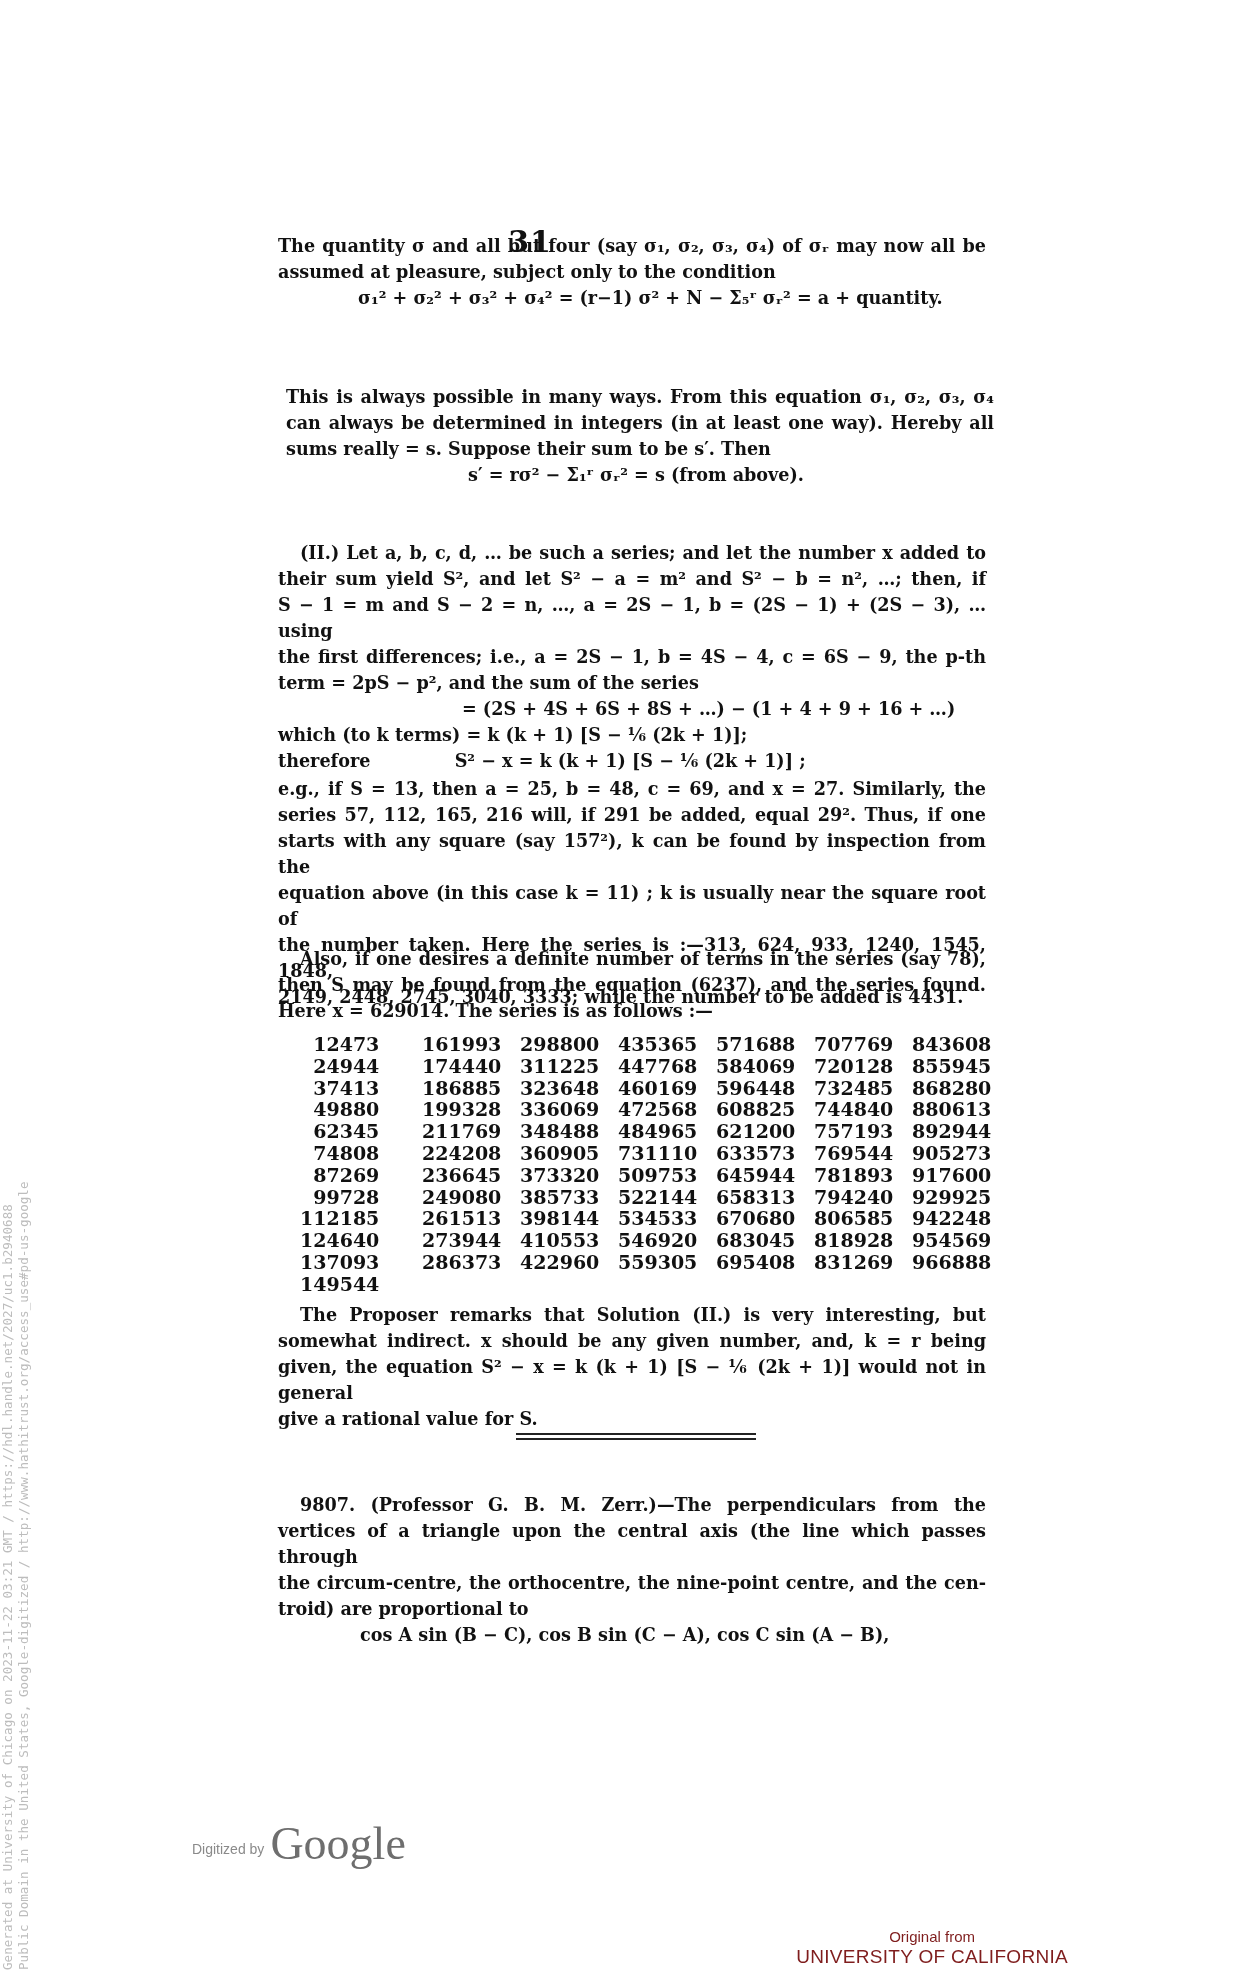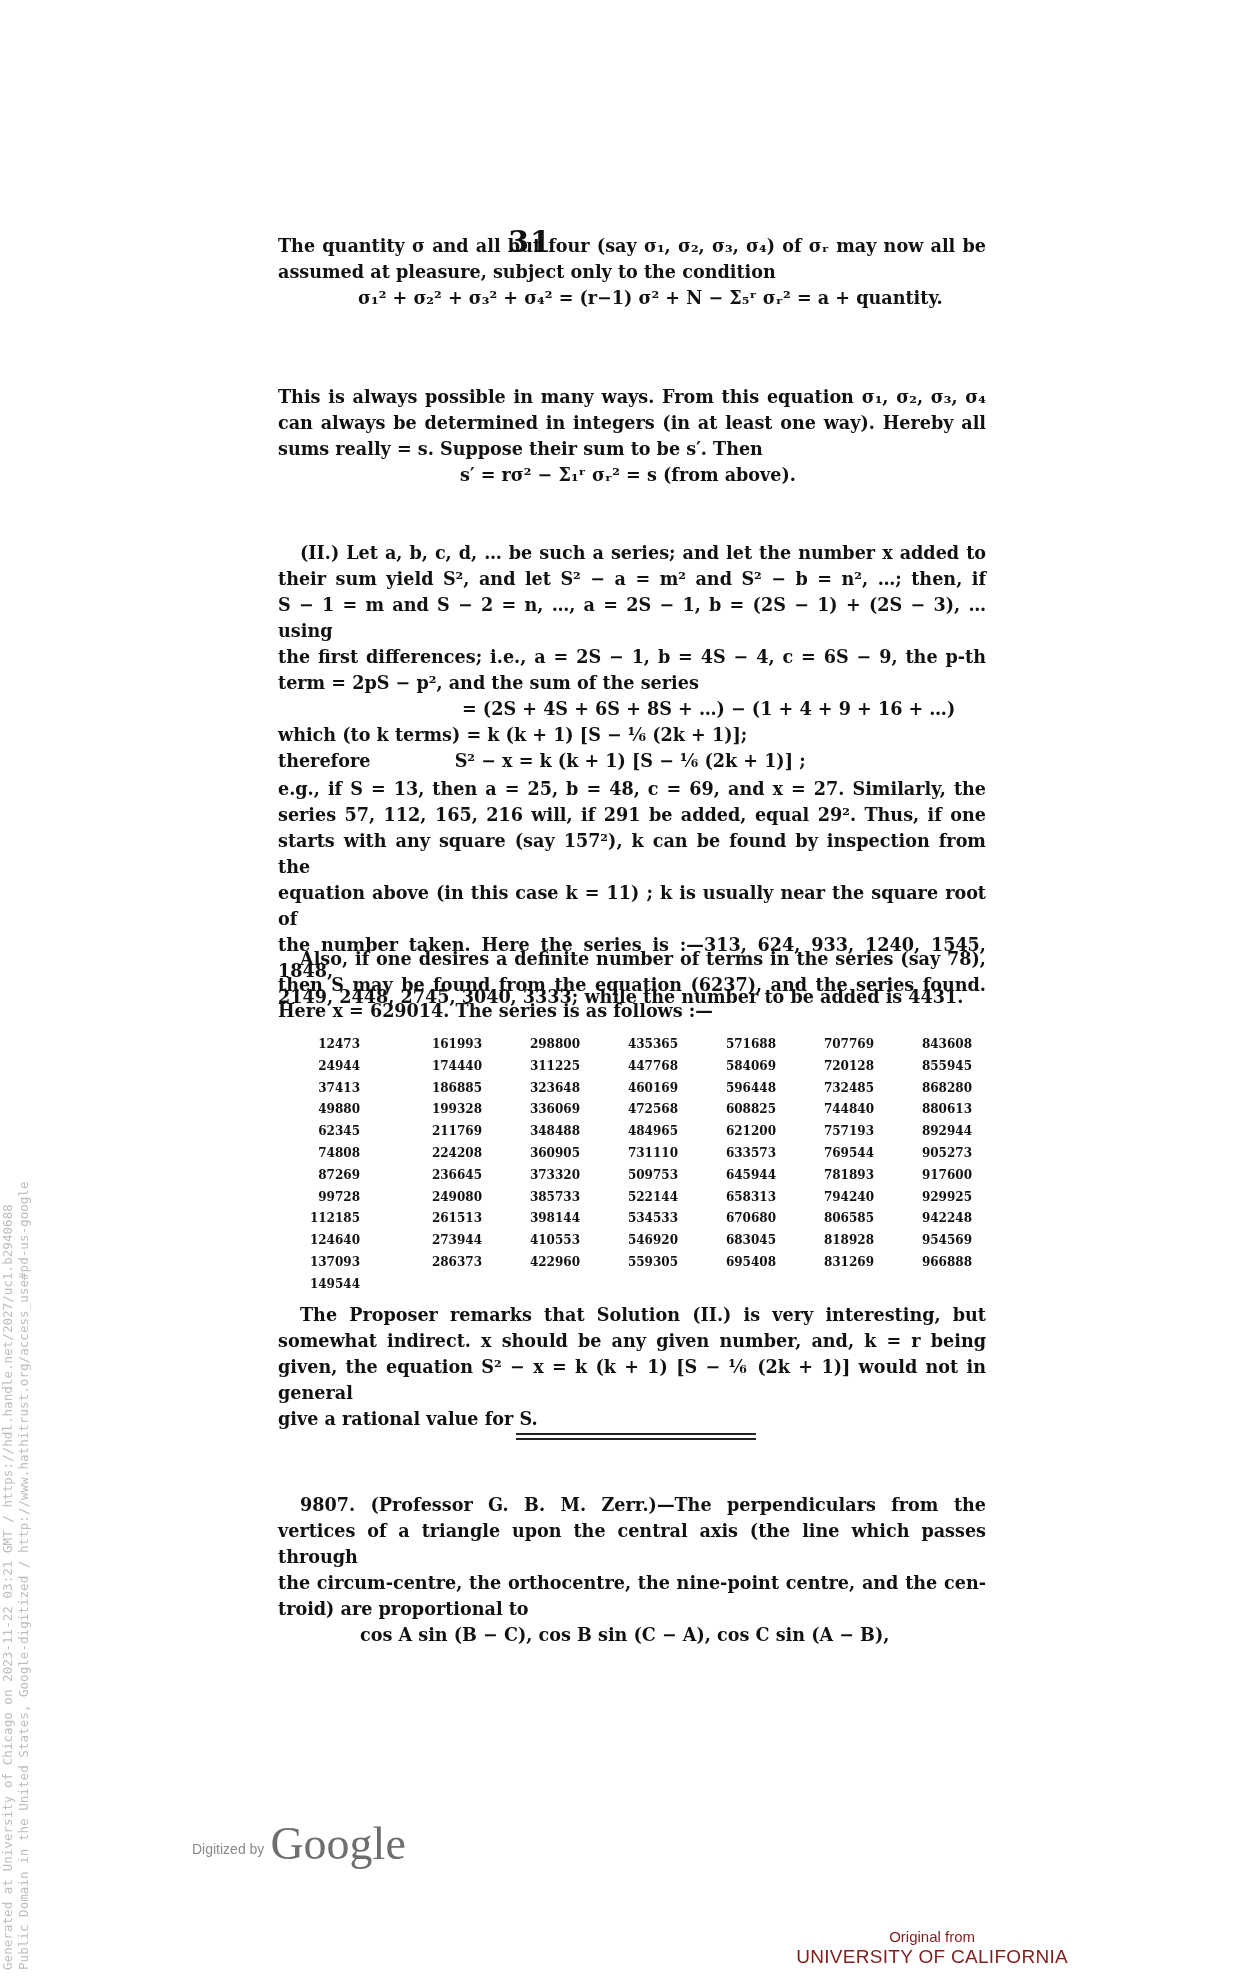--- a/index.html
+++ b/index.html
@@ -15,21 +15,21 @@
     position: absolute; left: 278px; width: 708px;
     font-size: 17.6px; font-weight: bold; line-height: 26px;
     text-align: justify; text-align-last: left;
   }
   .line { display: block; white-space: nowrap; }
   .jline { display: block; text-align: justify; text-align-last: justify; }
   .eq { display: block; white-space: nowrap; }
   .indent { padding-left: 22px; }
   .series-table {
     position: absolute; left: 300px; top: 1034px;
-    border-collapse: collapse; font-weight: bold; font-size: 12px; line-height: 21.8px;
+    border-collapse: collapse; font-weight: bold; font-size: 19px; line-height: 21.8px;
   }
   .series-table td { padding: 0; text-align: right; }
   .series-table td.c0 { width: 60px; text-align: right; padding-right: 0; }
   .series-table td.c1 { width: 122px; }
   .series-table td.c2 { width: 98px; }
   .series-table td.c3 { width: 98px; }
   .series-table td.c4 { width: 98px; }
   .series-table td.c5 { width: 98px; }
   .series-table td.c6 { width: 98px; }
   .rule {
@@ -59,21 +59,21 @@
 <body>
 
 <div class="page-number">31</div>
 
 <div class="text" style="top:233px;">
   <span class="jline">The quantity σ and all but four (say σ₁, σ₂, σ₃, σ₄) of σᵣ may now all be</span>
   <span class="line">assumed at pleasure, subject only to the condition</span>
   <span class="eq" style="padding-left:80px;">σ₁² + σ₂² + σ₃² + σ₄² = (r−1) σ² + N − Σ₅ʳ σᵣ² = a + quantity.</span>
 </div>
 
-<div class="text" style="top:384px;">
+<div class="text" style="top:384px;margin-left:8px;">
   <span class="jline">This is always possible in many ways.   From this equation σ₁, σ₂, σ₃, σ₄</span>
   <span class="jline">can always be determined in integers (in at least one way).   Hereby all</span>
   <span class="line">sums really = s.   Suppose their sum to be s′.   Then</span>
   <span class="eq" style="padding-left:182px;">s′ = rσ² − Σ₁ʳ σᵣ² = s  (from above).</span>
 </div>
 
 <div class="text" style="top:540px;">
   <span class="jline indent">(II.) Let a, b, c, d, … be such a series; and let the number x added to</span>
   <span class="jline">their sum yield S², and let S² − a = m² and S² − b = n², …; then, if</span>
   <span class="jline">S − 1 = m and S − 2 = n, …, a = 2S − 1, b = (2S − 1) + (2S − 3), … using</span>

